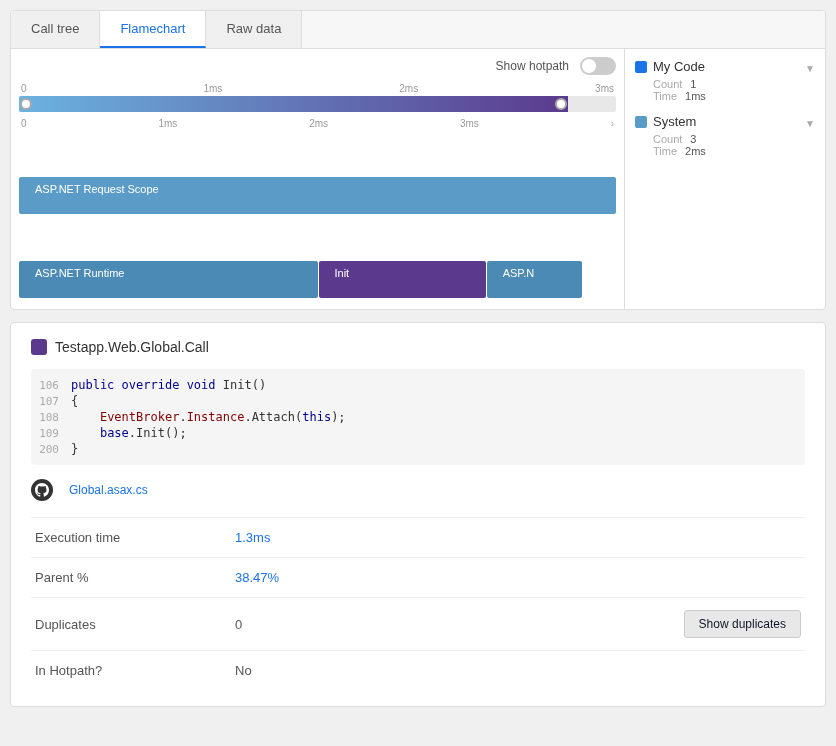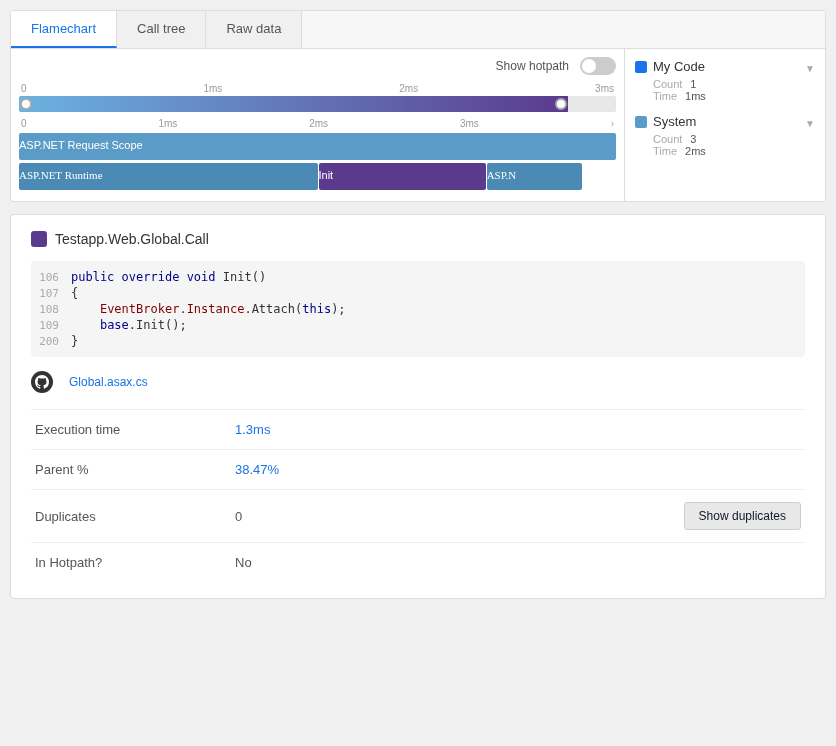--- a/index.html
+++ b/index.html
@@ -126,39 +126,39 @@
 
     
     .flame-blocks {
       margin-top: 4px;
     }
     .flame-row {
       display: flex;
       margin-bottom: 3px;
     }
     .flame-block {
-      height: 27px;
+      height: 37px;
       line-height: 24px;
       font-size: 11px;
       color: #fff;
-      padding: 0 0;
+      padding: 0 16px;
       overflow: hidden;
       white-space: nowrap;
       text-overflow: ellipsis;
       border-radius: 2px;
+      margin-top: 44px;
     }
     .flame-teal {
       background: #5b9bc7;
     }
     .flame-purple {
       background: #5b3a8e;
     }
     .flame-teal-dark {
       background: #4a8ab5;
-      font-family: Liberation Serif, serif;
     }
 
     
     .side-panel {
       width: 200px;
       padding: 10px;
     }
     .side-section {
       margin-bottom: 12px;
     }
@@ -307,25 +307,25 @@
       cursor: pointer;
       color: #0f172a;
       float: right;
     }
   </style>
 </head>
 <body>
 
 <div class="panel">
   <div class="tabs">
+    <div class="tab">
+      <span>Call tree</span>
+    </div>
     <div class="tab active">
       <span>Flamechart</span>
-    </div>
-    <div class="tab">
-      <span>Call tree</span>
     </div>
     <div class="tab">
       <span>Raw data</span>
     </div>
   </div>
 
   <div class="top-panel-content">
     <div class="flamechart-area">
 
       <div class="hotpath-row">

